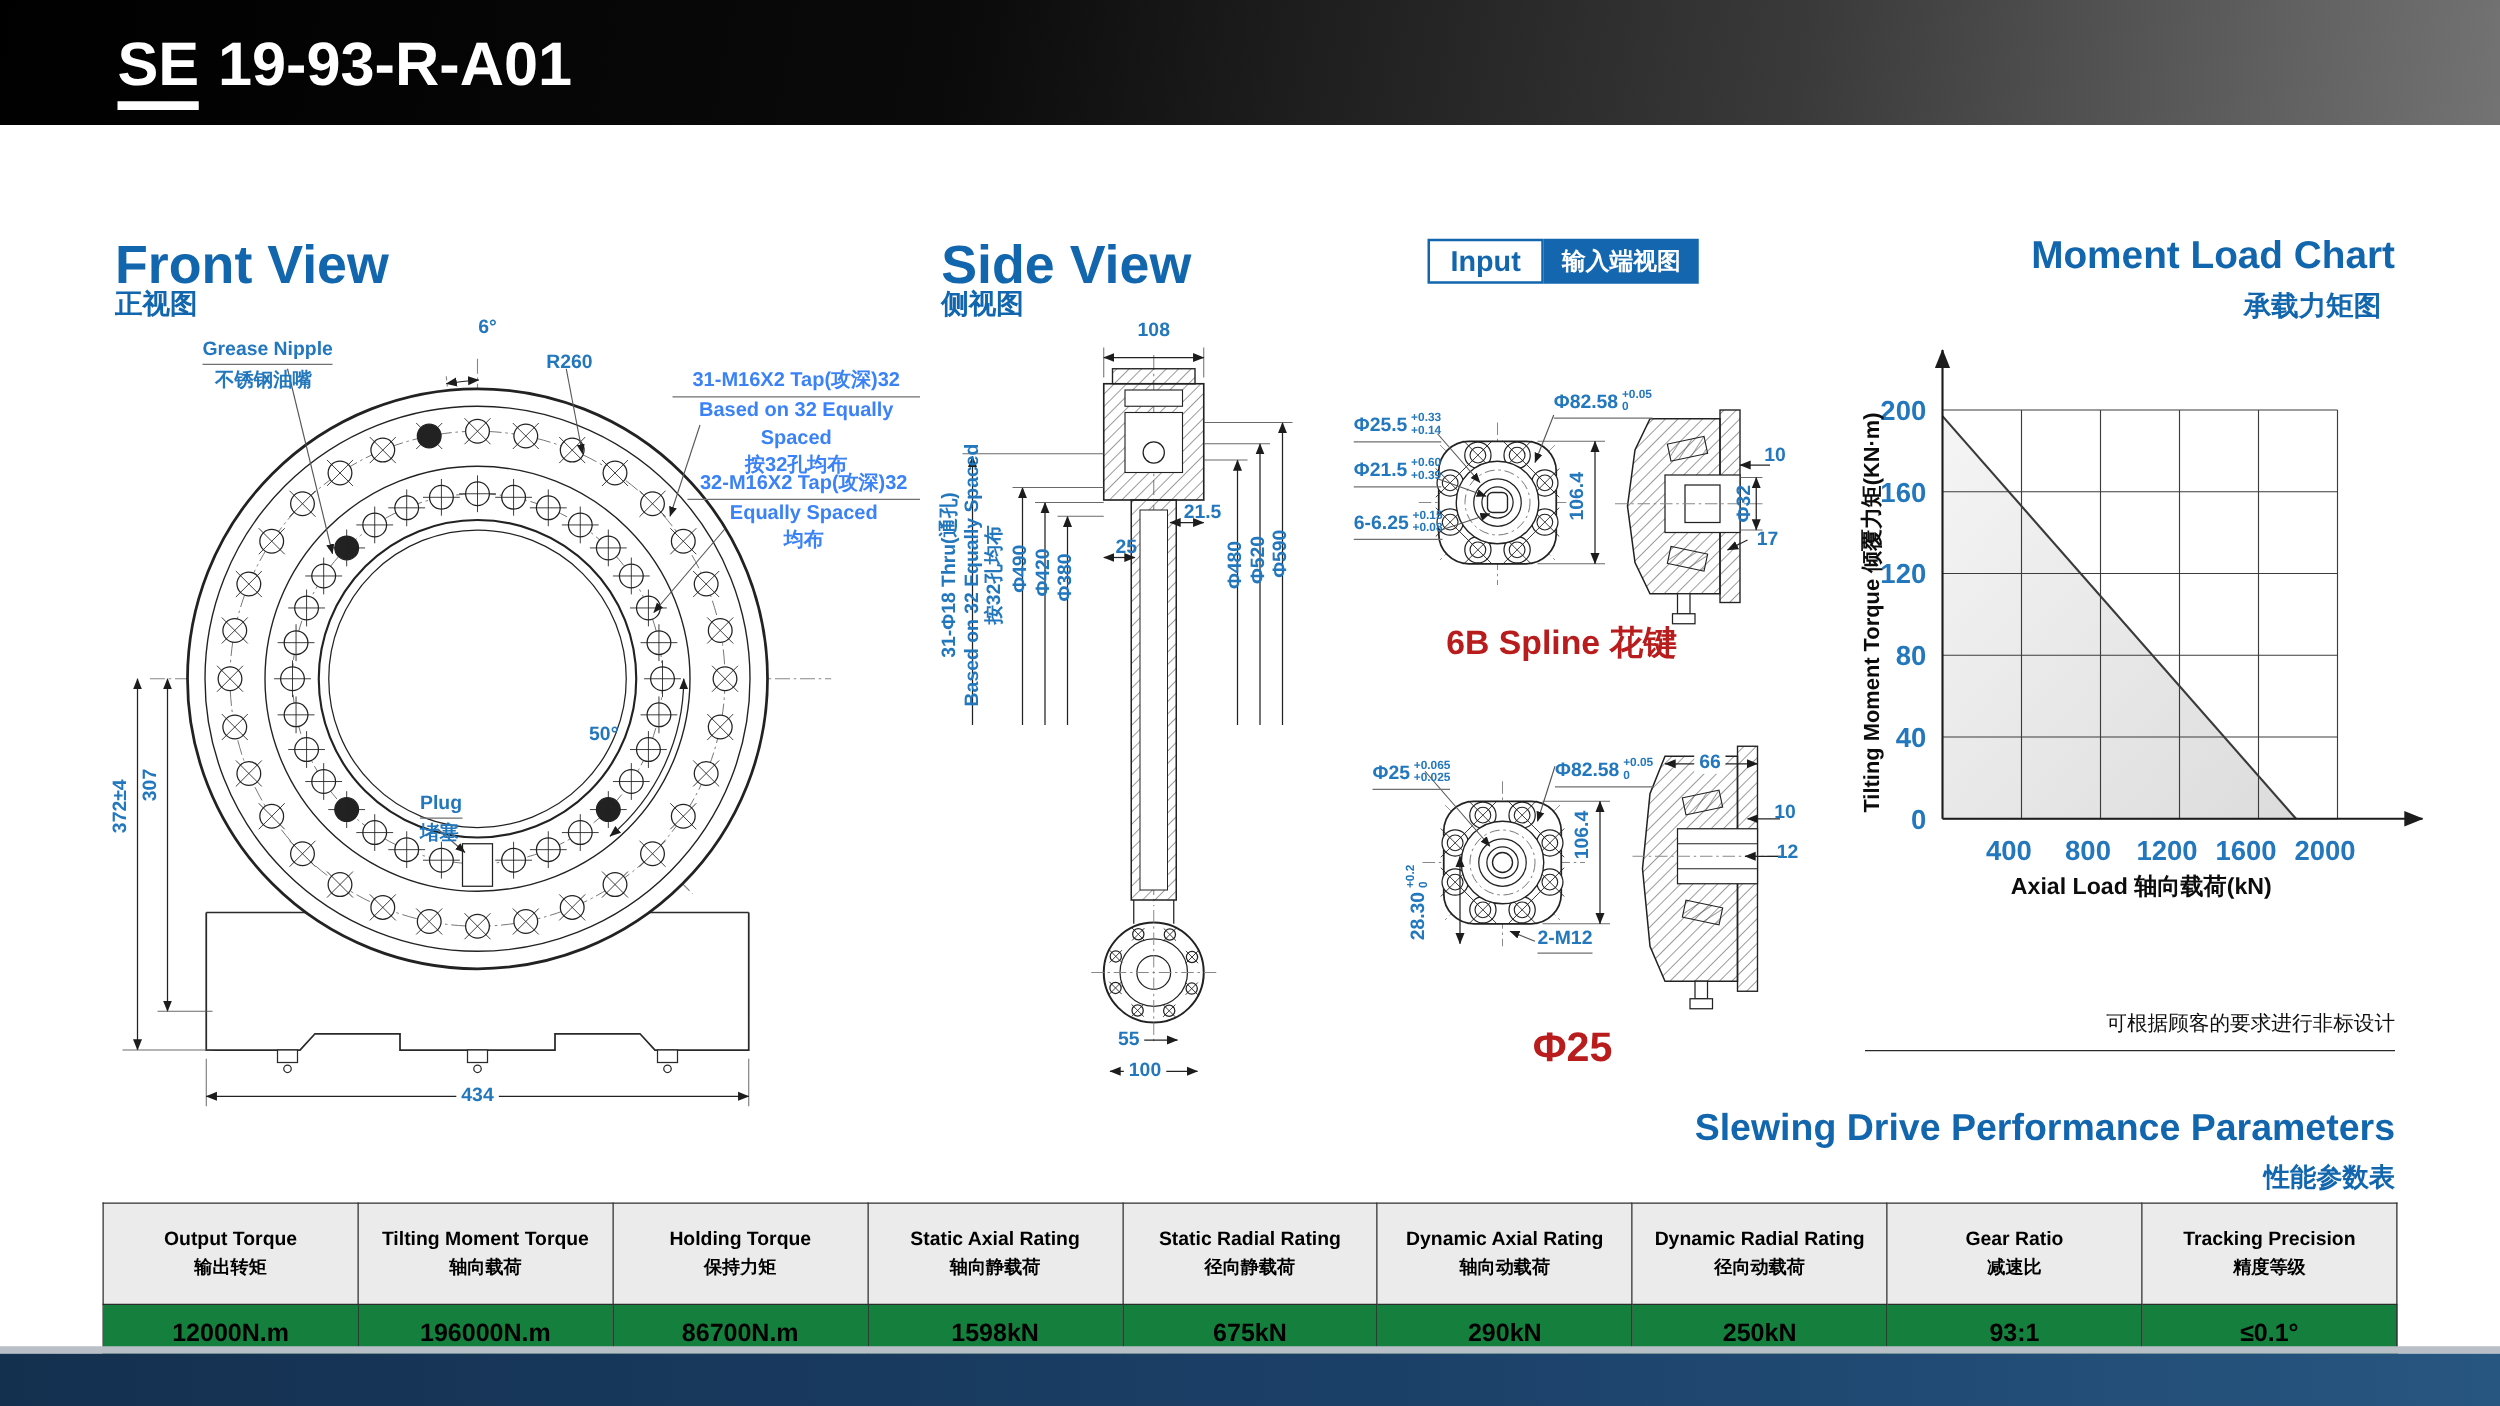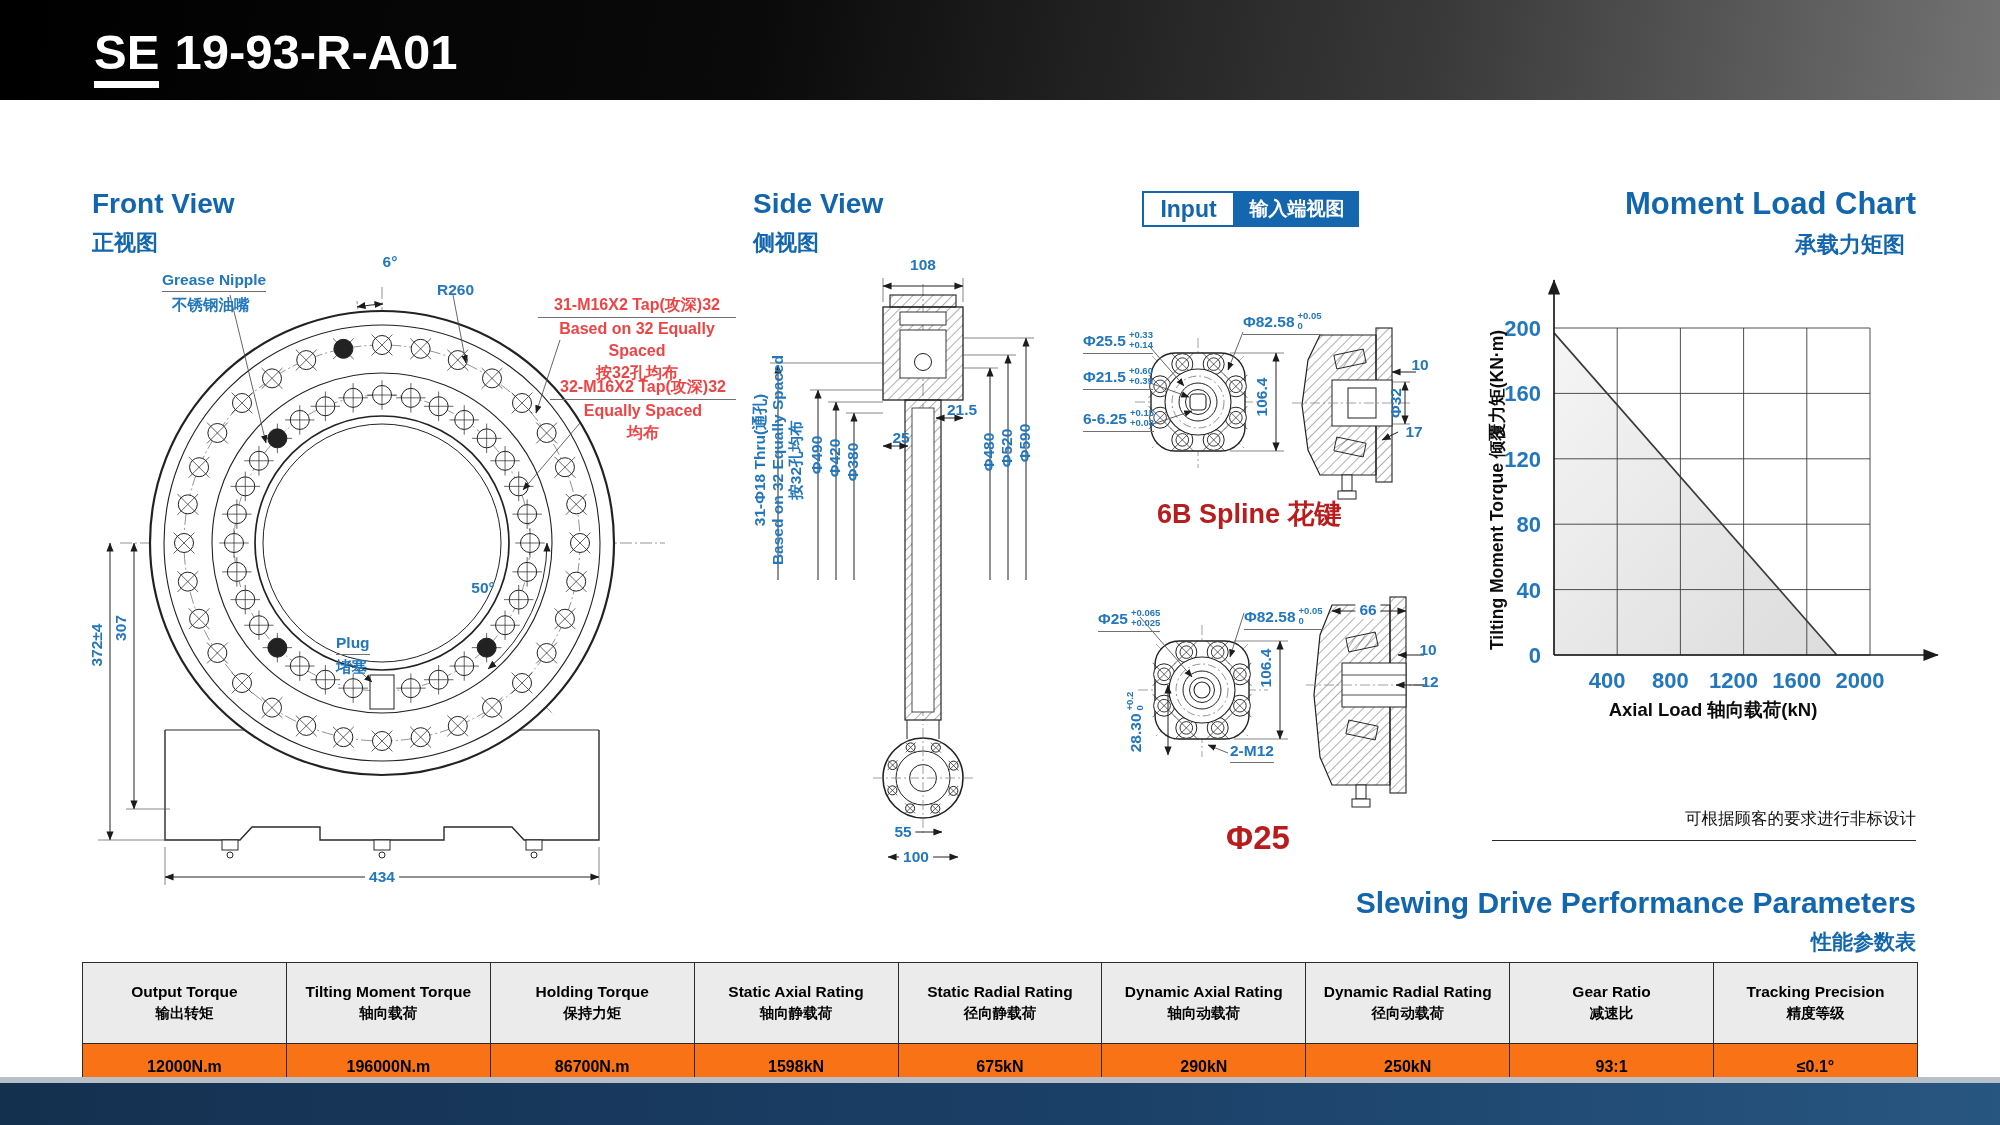--- a/index.html
+++ b/index.html
@@ -5,52 +5,52 @@
   html,body{margin:0;padding:0;background:#888;}
   .page{position:relative;width:2000px;height:1125px;background:#fff;overflow:hidden;
         font-family:"Liberation Sans",sans-serif;}
   
   .hdr{position:absolute;left:0;top:0;width:2000px;height:100px;
        background:linear-gradient(100deg,#000 0%,#0a0a0a 38%,#3a3a3a 72%,#737373 100%);}
   .model{position:absolute;left:94px;top:24px;color:#fff;font-size:49px;font-weight:bold;
          letter-spacing:0px;white-space:nowrap;}
   .model .pre{display:inline-block;border-bottom:7px solid #fff;padding-bottom:1px;margin-right:15px;}
   
-  .sec-title{position:absolute;color:#1266ad;font-weight:bold;font-size:28px;white-space:nowrap;}
+  .sec-title{position:absolute;color:#1266ad;font-weight:bold;font-size:43px;white-space:nowrap;}
   .sec-sub{position:absolute;color:#1266ad;font-weight:bold;font-size:22px;white-space:nowrap;}
   
   .dim{position:absolute;color:#2377bd;font-size:15.5px;font-weight:600;white-space:nowrap;line-height:1.15;}
   .callout{border-bottom:1.4px solid #707070;padding-bottom:2px;}
   .c{transform:translate(-50%,-50%);}
   .c-rot{transform:translate(-50%,-50%) rotate(-90deg);}
   .wbg{background:#fff;padding:0 4px;}
   .tol{display:inline-flex;align-items:center;gap:3px;}
   .tolstack{display:inline-flex;flex-direction:column;font-size:9.5px;line-height:1.1;font-weight:600;}
-  .blk{position:absolute;color:#ef4444;font-size:16px;font-weight:600;text-align:center;line-height:1.38;}
+  .blk{position:absolute;color:#3b82f6;font-size:16px;font-weight:600;text-align:center;line-height:1.38;}
   .blk .u{border-bottom:1.4px solid #707070;padding-bottom:1px;}
   
   .badge-en{position:absolute;left:1142px;top:191px;width:93px;height:36px;border:2.5px solid #1266ad;
             background:#fff;color:#1266ad;font-size:23px;font-weight:bold;display:flex;align-items:center;justify-content:center;box-sizing:border-box;}
   .badge-cn{position:absolute;left:1235px;top:191px;width:124px;height:36px;background:#1467ae;color:#fff;
             font-size:19px;font-weight:bold;display:flex;align-items:center;justify-content:center;box-sizing:border-box;}
   .caption{position:absolute;color:#b91c1c;font-weight:700;white-space:nowrap;}
   
   .axis-label{position:absolute;color:#0c0c0c;font-size:18.5px;font-weight:600;white-space:nowrap;}
   svg text{font-family:"Liberation Sans",sans-serif;}
   
   .note{position:absolute;color:#101010;white-space:nowrap;}
   .rule{position:absolute;border-top:1.6px solid #2a2a2a;}
   .right{text-align:left;}
   
   #perf-table{position:absolute;left:82px;top:962px;width:1836px;border-collapse:collapse;table-layout:fixed;}
   #perf-table th,#perf-table td{border:1.2px solid #2c2c2c;text-align:center;vertical-align:middle;}
   #perf-table th{background:#ebebeb;height:52px;padding:14px 3px;}
   #perf-table .hen{font-size:15.5px;font-weight:bold;color:#000;}
   #perf-table .hcn{font-size:14.5px;font-weight:bold;color:#000;margin-top:3px;}
-  #perf-table td{height:44px;font-size:16px;font-weight:bold;color:#000;background:#f97316;}
+  #perf-table td{height:44px;font-size:20px;font-weight:bold;color:#000;background:#15803d;}
   
   .foot-strip{position:absolute;left:0;top:1077px;width:2000px;height:6px;background:#b9bfc6;}
   .foot-navy{position:absolute;left:0;top:1083px;width:2000px;height:42px;
              background:linear-gradient(90deg,#14304f 0%,#1b4068 55%,#275680 100%);}
   .abs{position:absolute;}
 </style>
 </head>
 <body>
 
 <svg width="0" height="0" style="position:absolute">

